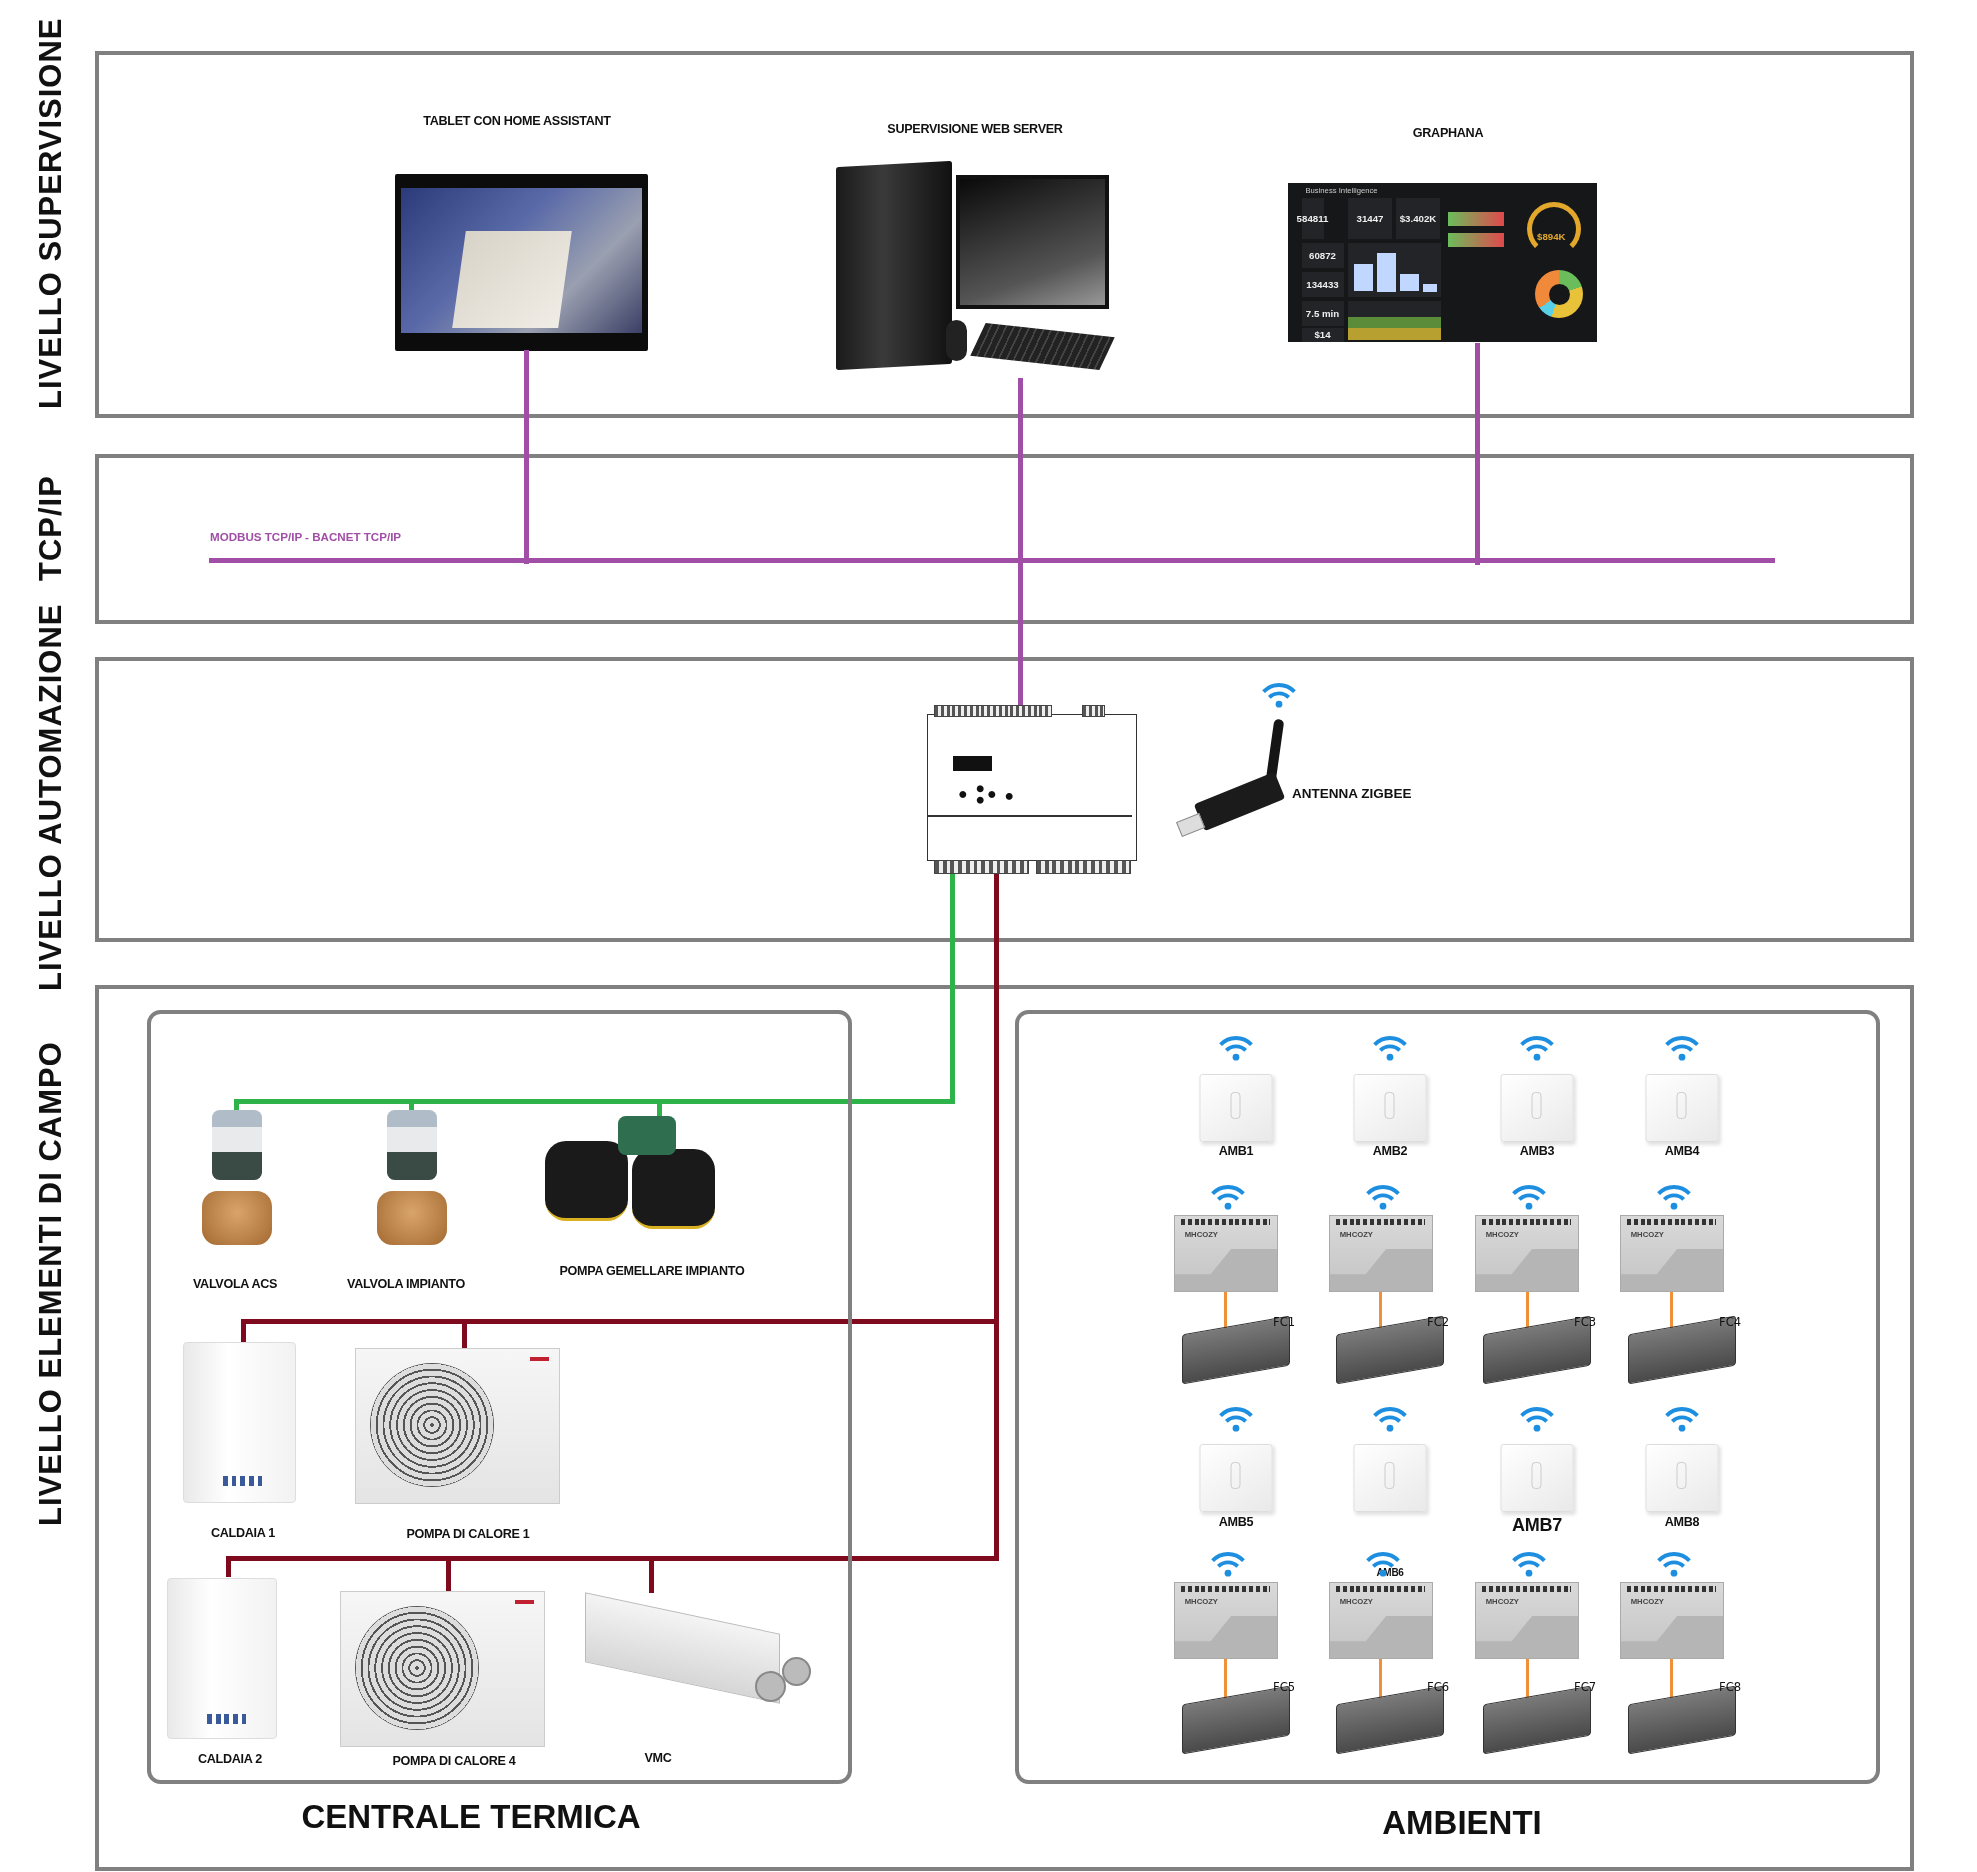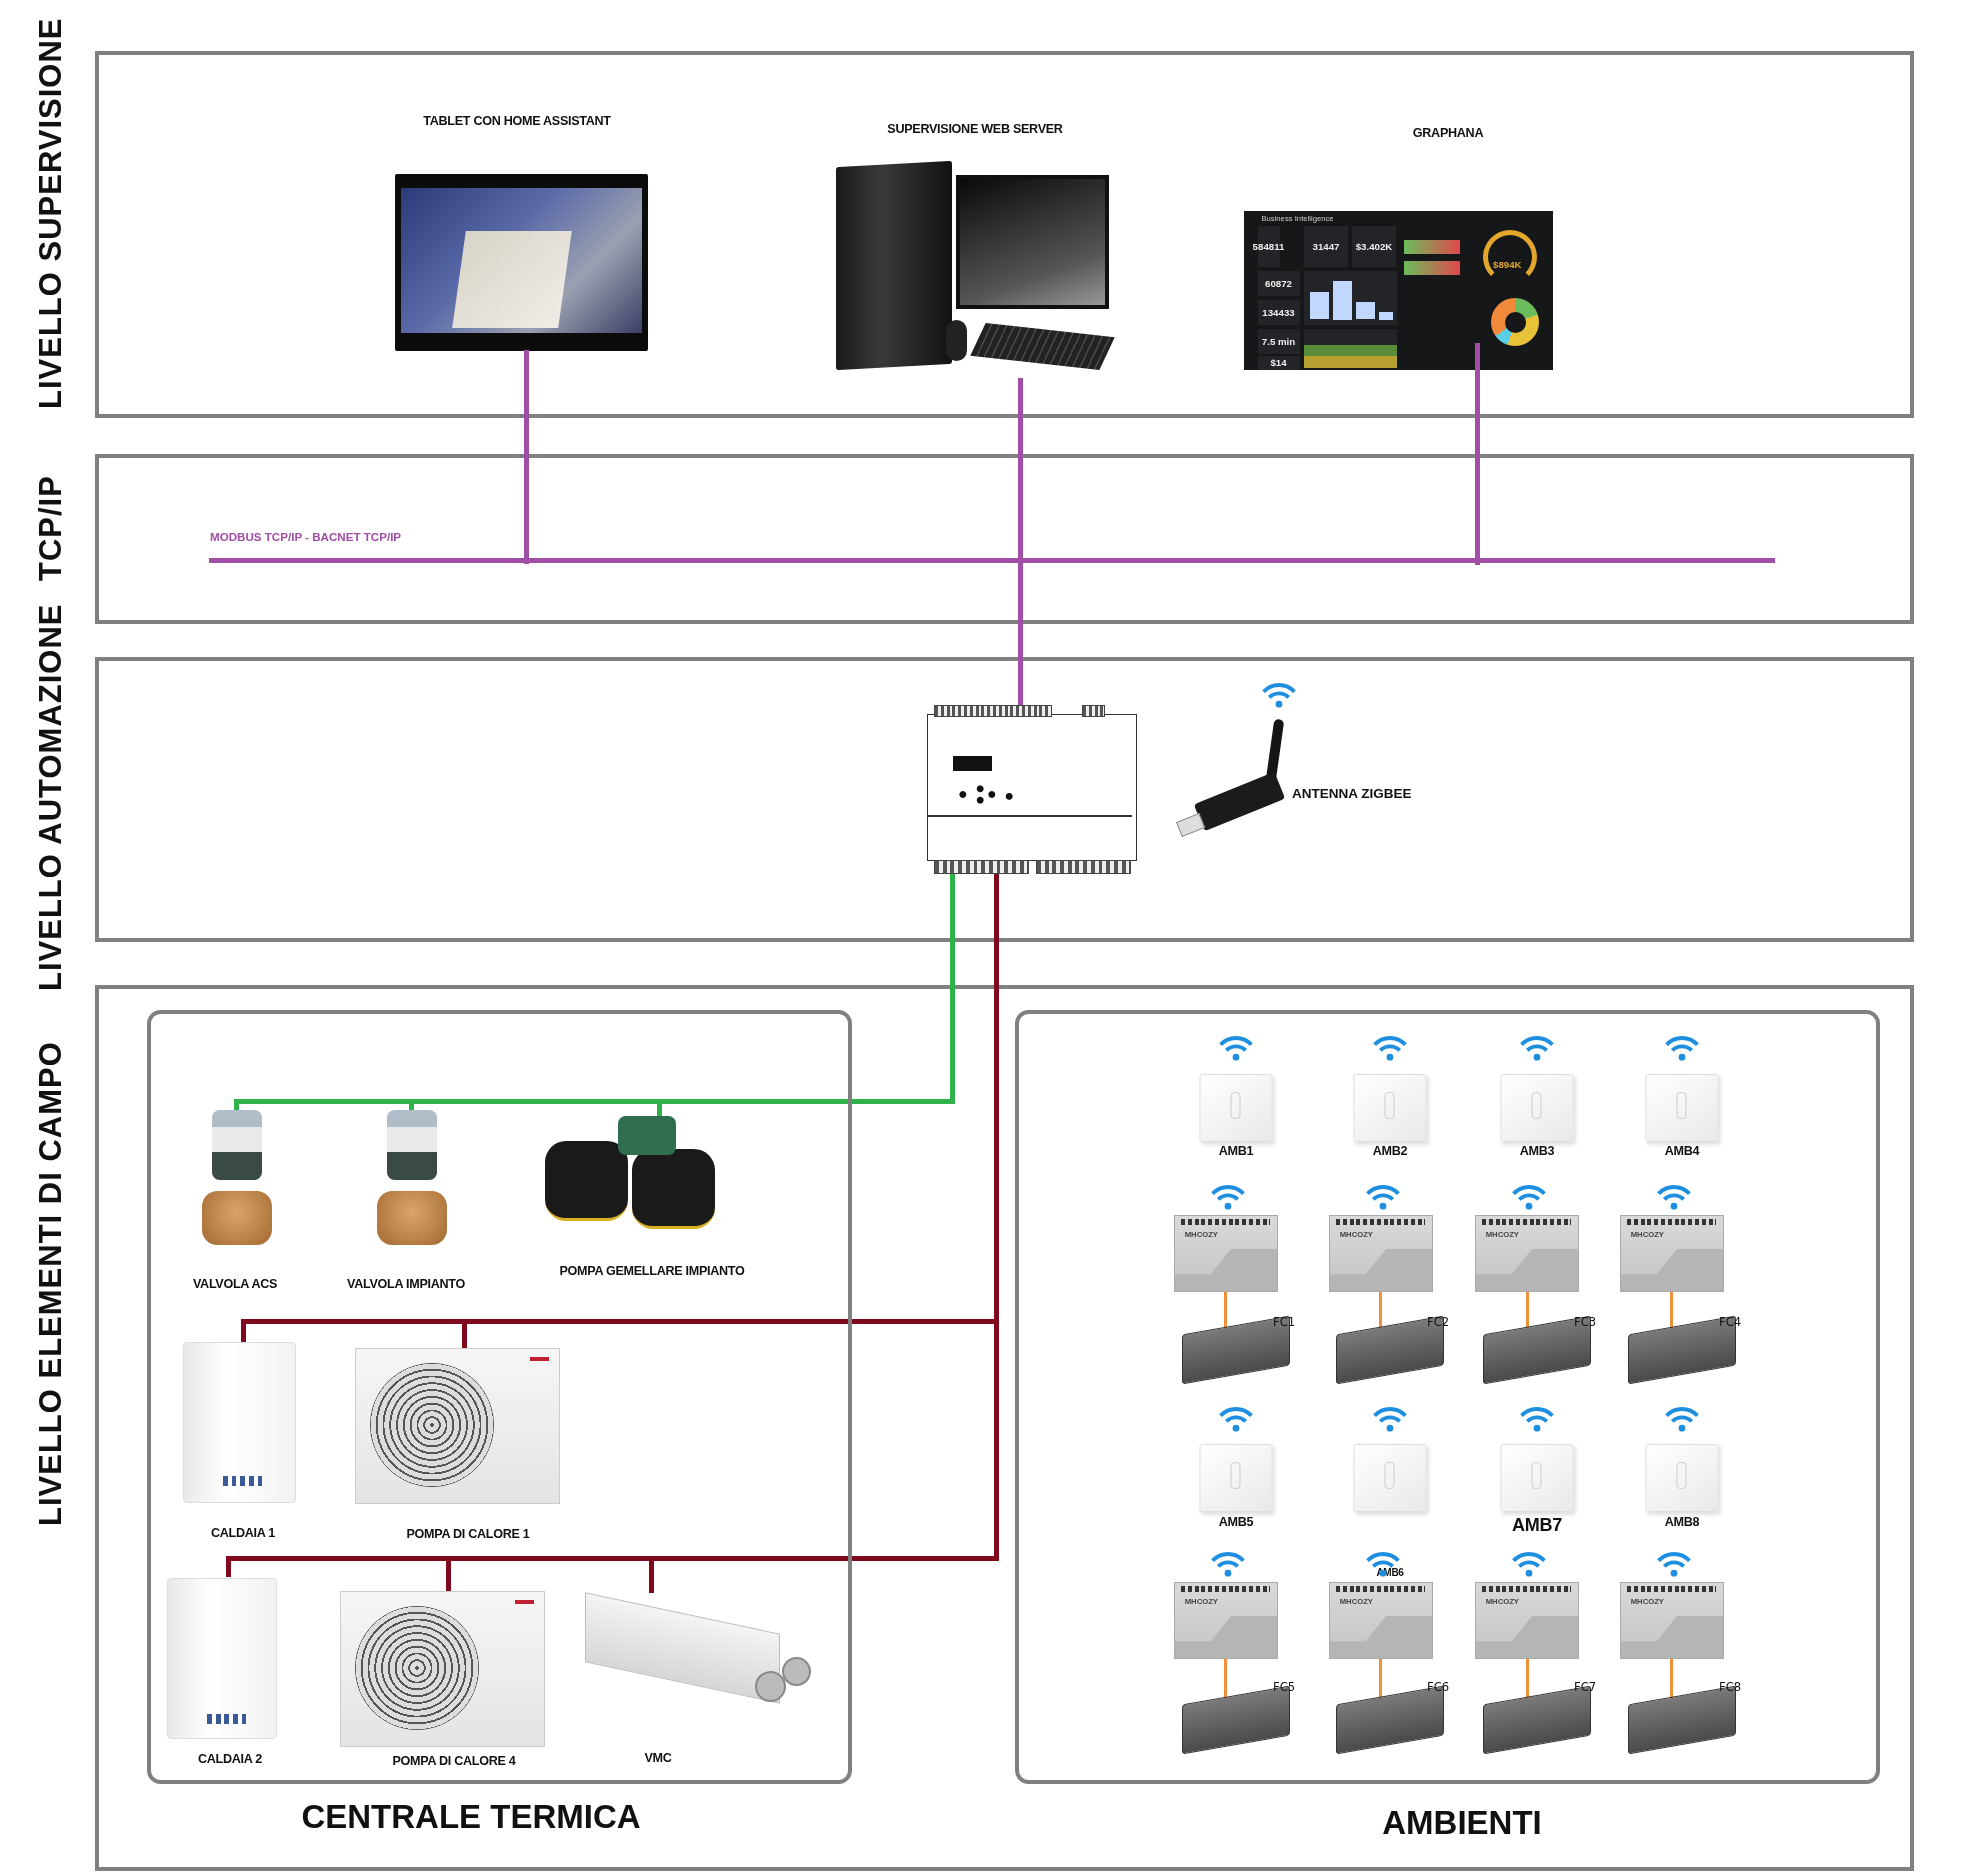--- a/index.html
+++ b/index.html
@@ -49,21 +49,21 @@
 
 <div class="cap" style="left:975px;top:122px;">SUPERVISIONE WEB SERVER</div>
 <div class="abs" style="left:832px;top:156px;width:319px;height:222px;">
   <div class="abs" style="left:3.9px;top:7.7px;width:116px;height:203px;background:linear-gradient(90deg,#1a1a1a,#3a3a3a 40%,#111);transform:skewY(-3deg);border-radius:2.9px;"></div>
   <div class="abs" style="left:124px;top:19.3px;width:145px;height:126px;background:linear-gradient(160deg,#0a0a0a,#555 70%,#999);border:4.8px solid #111;"></div>
   <div class="abs" style="left:143px;top:174px;width:135px;height:33px;background:repeating-linear-gradient(90deg,#222 0 5.8px,#444 5.8px 7.7px);transform:skewX(-20deg) rotate(6deg);"></div>
   <div class="abs" style="left:114px;top:164px;width:21px;height:41px;background:#222;border-radius:10.6px;"></div>
 </div>
 
 <div class="cap" style="left:1448px;top:126px;">GRAPHANA</div>
-<div class="screen-dark" style="left:1244px;top:183px;width:309px;height:159px;margin-top:28px;">
+<div class="screen-dark" style="left:1288px;top:183px;width:309px;height:159px;">
   <div class="abs" style="left:17.4px;top:2.9px;color:#ccc;font-size:7.7px;">Business Intelligence</div>
   <div class="tile" style="left:13.5px;top:15.4px;width:22px;height:41px;">584811</div>
   <div class="tile" style="left:60px;top:15.4px;width:44px;height:41px;">31447</div>
   <div class="tile" style="left:108px;top:15.4px;width:44px;height:41px;">$3.402K</div>
   <div class="tile" style="left:13.5px;top:60px;width:42px;height:25px;">60872</div>
   <div class="tile" style="left:13.5px;top:89px;width:42px;height:25px;">134433</div>
   <div class="tile" style="left:13.5px;top:118px;width:42px;height:25px;">7.5 min</div>
   <div class="tile" style="left:13.5px;top:145px;width:42px;height:13.5px;">$14</div>
   <div class="abs" style="left:60px;top:60px;width:93px;height:54px;background:#222428;">
     <div class="abs" style="left:5.8px;top:21px;width:19.3px;height:27px;background:#c0d8ff;"></div>

